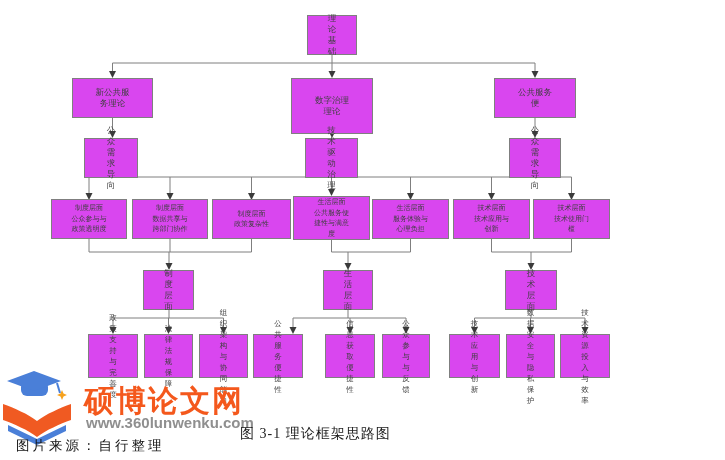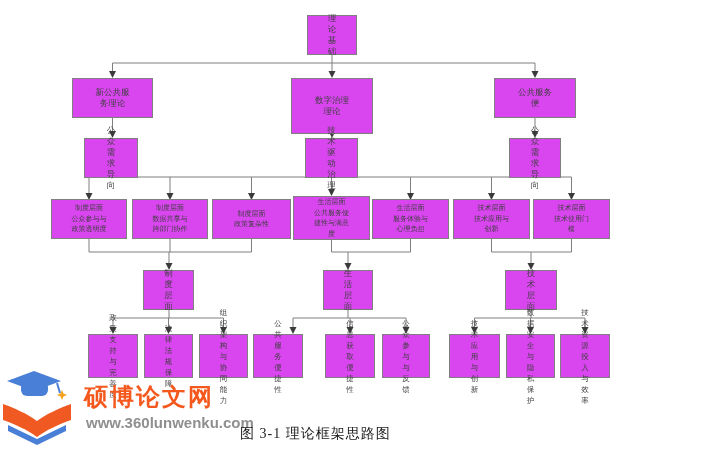--- a/index.html
+++ b/index.html
@@ -13,21 +13,21 @@
     border:1px solid #7f7f7f;background:#d946ef;
     display:flex;align-items:center;justify-content:center;
     text-align:center;color:#3f3f3f;
     font-size:8.5px;line-height:11px;white-space:pre-line;
     padding:19px;
   }
   .node.l4{font-size:7px;line-height:10.5px;}
   .node.leaf{font-size:7.5px;line-height:11px;}
   .site-name{
     position:absolute;left:84px;top:381px;
-    font-size:24px;font-weight:bold;color:#f4581c;letter-spacing:2px;
+    font-size:30px;font-weight:bold;color:#f4581c;letter-spacing:2px;
   }
   .site-url{
     position:absolute;left:86px;top:414px;
     font-size:15px;font-weight:700;color:#8f8f8f;
   }
   .caption{
     position:absolute;left:240px;top:405px;
     font-family:Liberation Serif, serif;
     font-size:14px;color:#1a1a1a;letter-spacing:1px;margin-top:20px;
   }
@@ -144,14 +144,15 @@
     <path d="M57,15 L60,25" stroke="#4a7fd8" stroke-width="2" fill="none"></path>
     <polygon points="62,22 63.5,25.5 67,27 63.5,28.5 62,32 60.5,28.5 57,27 60.5,25.5" fill="#f6a21e"></polygon>
     <path d="M3,36 C14,40 28,46 37,53 L37,69 C28,62 14,56 3,52 Z" fill="#f05a22"></path>
     <path d="M71,36 C60,40 46,46 37,53 L37,69 C46,62 60,56 71,52 Z" fill="#f05a22"></path>
     <path d="M8,57 L37,71 L66,57 L66,63 L37,77 L8,63 Z" fill="#4a7fd8"></path>
   </svg>
 
   <div class="site-name">硕博论文网</div>
   <div class="site-url">www.360lunwenku.com</div>
   <div class="caption">图 3-1  理论框架思路图</div>
+  <div class="source-note">图片来源：自行整理</div>
 
 </div>
 
 </body></html>

